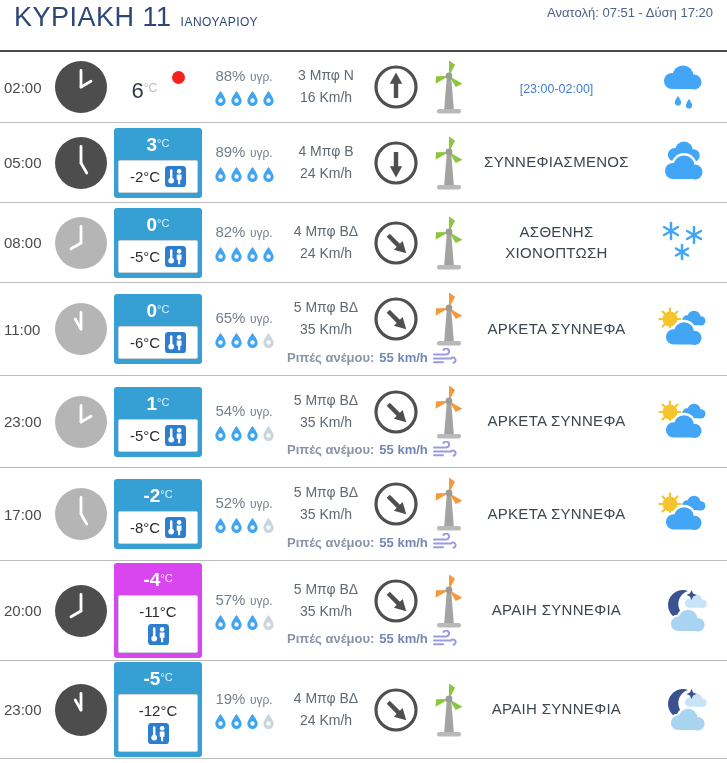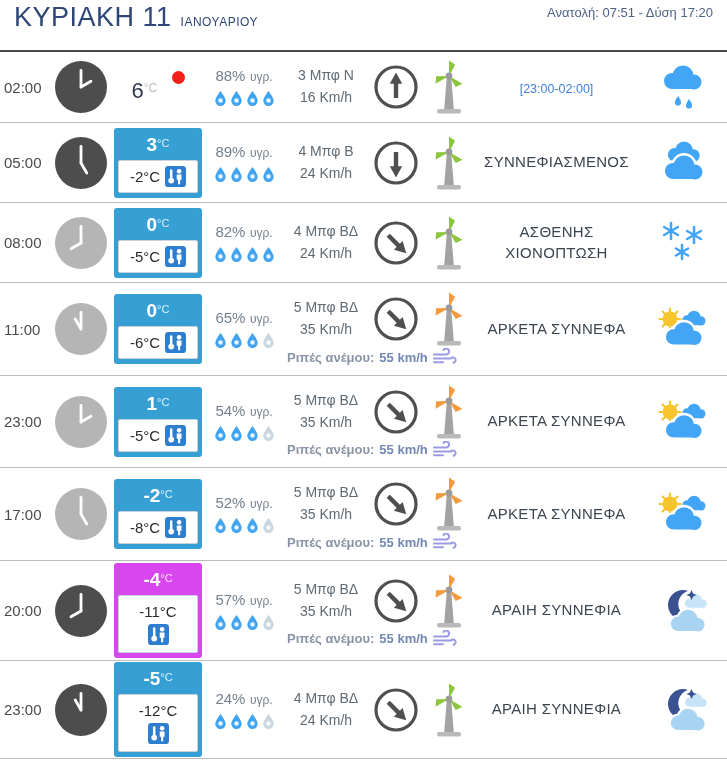--- a/index.html
+++ b/index.html
@@ -873,21 +873,21 @@
   <rect x="5.2" y="3.5" width="2.6" height="10" rx="1.3" fill="#fff"></rect>
   <circle cx="6.5" cy="15.3" r="3" fill="#fff"></circle>
   <circle cx="14.8" cy="5.6" r="2.4" fill="#fff"></circle>
   <path d="M12.3 9 h5 v5.4 h-1.4 v4.6 h-2.2 v-4.6 h-1.4 z" fill="#fff"></path>
               </svg>
             </span>
          </div>
        </div>
       </div>
     <div class="c-hum">
-      <div><span class="hum-pct">24%</span> <span class="hum-label">υγρ.</span></div>
+      <div><span class="hum-pct">19%</span> <span class="hum-label">υγρ.</span></div>
       <div class="drops-slot">
           <svg width="13" height="17" viewBox="0 0 14 18">
   <path d="M7 .8 C7 .8 1.4 7.9 1.4 11.5 a5.6 5.6 0 0 0 11.2 0 C12.6 7.9 7 .8 7 .8 Z" fill="#41a4f0"></path>
   <circle cx="7" cy="11.2" r="2.4" fill="#fff" opacity=".9"></circle>
           </svg>
           <svg width="13" height="17" viewBox="0 0 14 18">
   <path d="M7 .8 C7 .8 1.4 7.9 1.4 11.5 a5.6 5.6 0 0 0 11.2 0 C12.6 7.9 7 .8 7 .8 Z" fill="#41a4f0"></path>
   <circle cx="7" cy="11.2" r="2.4" fill="#fff" opacity=".9"></circle>
           </svg>
           <svg width="13" height="17" viewBox="0 0 14 18">

